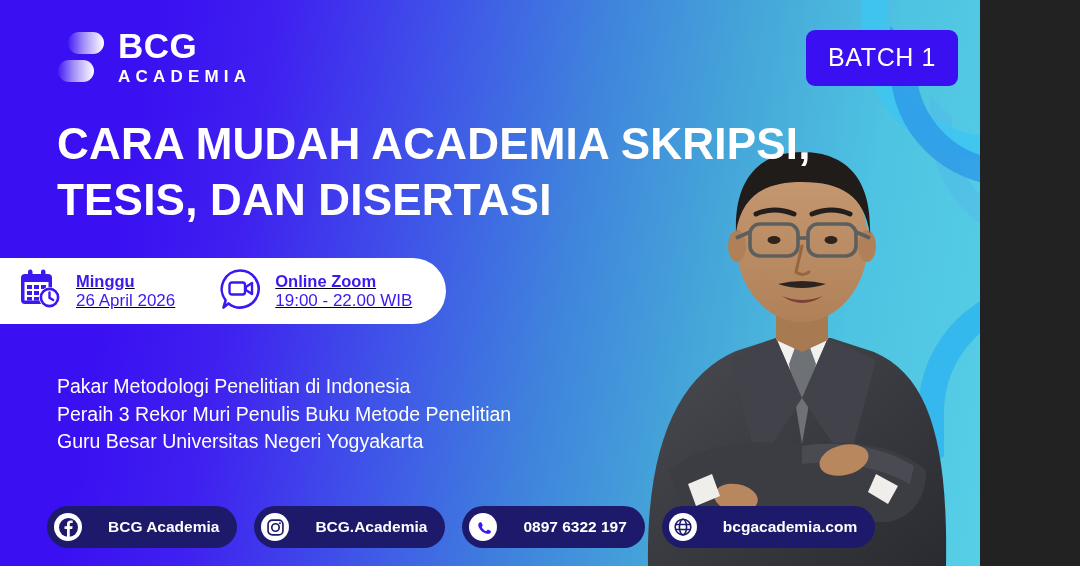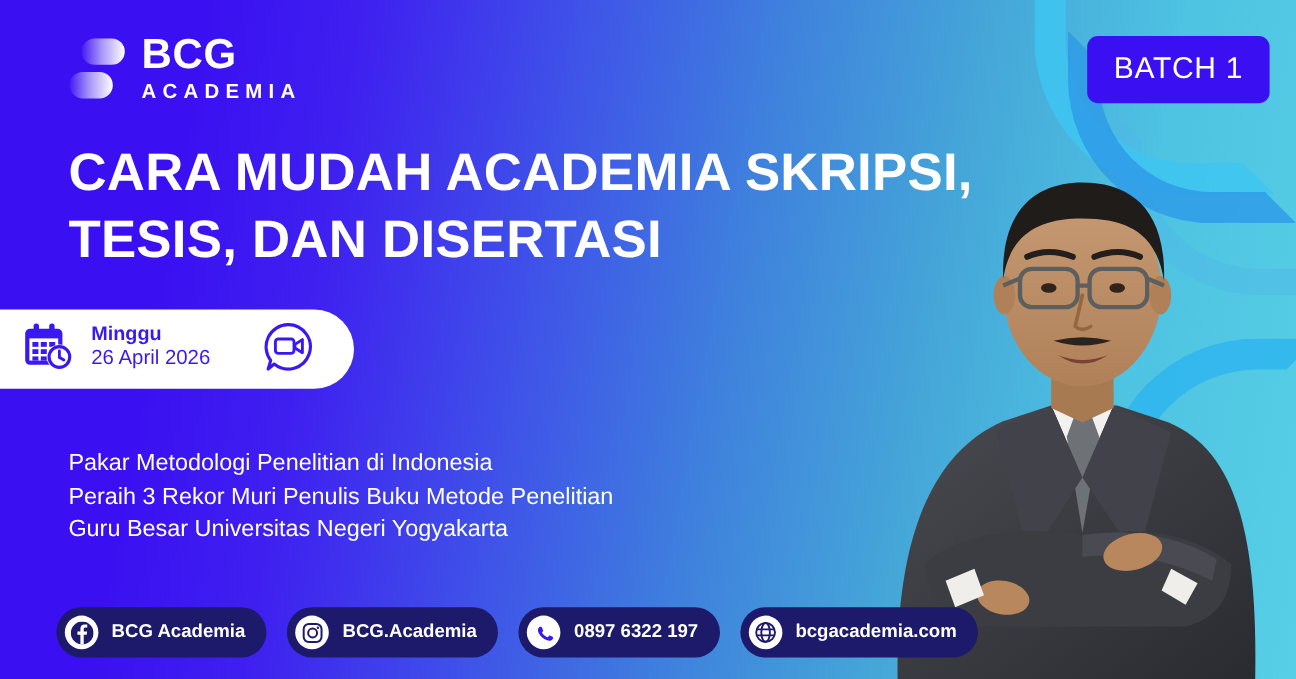--- a/index.html
+++ b/index.html
@@ -1,18 +1,18 @@
 <!DOCTYPE html>
 <html><head>
 <meta charset="utf-8">
 <style>
   html,body{margin:0;padding:0;background:#222;}
   *{box-sizing:border-box;}
   .banner{
-    position:relative;width:1080px;height:566px;overflow:hidden;
+    position:relative;width:980px;height:566px;overflow:hidden;
     font-family:"Liberation Sans", sans-serif;
     background:linear-gradient(100deg,
       #3a0ff2 0%, #3a0ff2 14%, #3f20f0 26%, #3f55e8 42%,
       #3f82dd 56%, #45a6d8 70%, #4ec3e2 84%, #57cfe6 100%);
   }
 
   
   .swoosh{position:absolute;border-style:solid;border-color:transparent;pointer-events:none;}
   .sw1{ 
     top:-34px;left:862px;width:200px;height:196px;
@@ -59,35 +59,35 @@
     font-size:25px;font-weight:normal;letter-spacing:.6px;padding:13px 22px 14px;border-radius:9px;}
 
   
   .title{position:absolute;left:57px;top:116px;width:700px;color:#fff;
     font-size:44px;font-weight:bold;line-height:1.28;letter-spacing:.2px;}
   .title div{white-space:nowrap;}
 
   
   .infopill{position:absolute;left:-40px;top:258px;height:66px;background:#fff;
     border-radius:0 33px 33px 0;display:flex;align-items:center;padding-left:58px;padding-right:34px;gap:44px;}
-  .infoblk{display:flex;align-items:flex-start;gap:14px;}
+  .infoblk{display:flex;align-items:center;gap:14px;text-decoration:underline;}
   .infotxt{display:flex;flex-direction:column;line-height:1.22;color:#3a18f0;}
   .infotxt .t1{font-size:16.5px;font-weight:bold;}
   .infotxt .t2{font-size:17px;}
   .icn{flex:0 0 auto;}
 
   
   .speaker{position:absolute;left:57px;top:363px;color:#fff;}
   .sp-name{font-size:33px;font-weight:bold;letter-spacing:.3px;line-height:1.1;}
   .sp-cred{margin-top:10px;font-size:19.5px;line-height:1.42;}
   .sp-cred div{white-space:nowrap;}
 
   
   .contacts{position:absolute;left:47px;bottom:18px;display:flex;gap:17px;}
-  .cpill{display:flex;align-items:center;gap:11px;background:#1d1a6b;border-radius:24px;
+  .cpill{display:flex;align-items:center;gap:26px;background:#1d1a6b;border-radius:24px;
     padding:7px 18px 7px 7px;color:#fff;font-size:15.5px;font-weight:bold;white-space:nowrap;}
   .cico{width:28px;height:28px;border-radius:50%;background:#fff;display:flex;
     align-items:center;justify-content:center;flex:0 0 auto;}
   .cico svg{display:block;}
 </style>
 </head>
 <body>
 
 <div class="banner">
 
@@ -208,20 +208,24 @@
     </div>
 
     <div class="infoblk">
       <span class="icn">
         <svg width="42" height="42" viewBox="0 0 42 42" fill="none">
           <path d="M21 2.5 A18.5 18.5 0 1 1 9.5 35.4 L4.5 39.5 L6.6 32.3 A18.5 18.5 0 0 1 21 2.5 Z" stroke="#3a18f0" stroke-width="2.6" fill="none" stroke-linejoin="round"></path>
           <rect x="10.5" y="14.5" width="15.5" height="12" rx="2.4" stroke="#3a18f0" stroke-width="2.4" fill="none"></rect>
           <path d="M26.8 19 L33 15 V26 L26.8 22 Z" stroke="#3a18f0" stroke-width="2.4" fill="none" stroke-linejoin="round"></path>
         </svg>
       </span>
+      <span class="infotxt">
+        <span class="t1">Online Zoom</span>
+        <span class="t2">19:00 - 22.00 WIB</span>
+      </span>
     </div>
 
   </div>
 
   <div class="speaker">
     <div class="sp-cred">
       <div>Pakar Metodologi Penelitian di Indonesia</div>
       <div>Peraih 3 Rekor Muri Penulis Buku Metode Penelitian</div>
       <div>Guru Besar Universitas Negeri Yogyakarta</div>
     </div>

